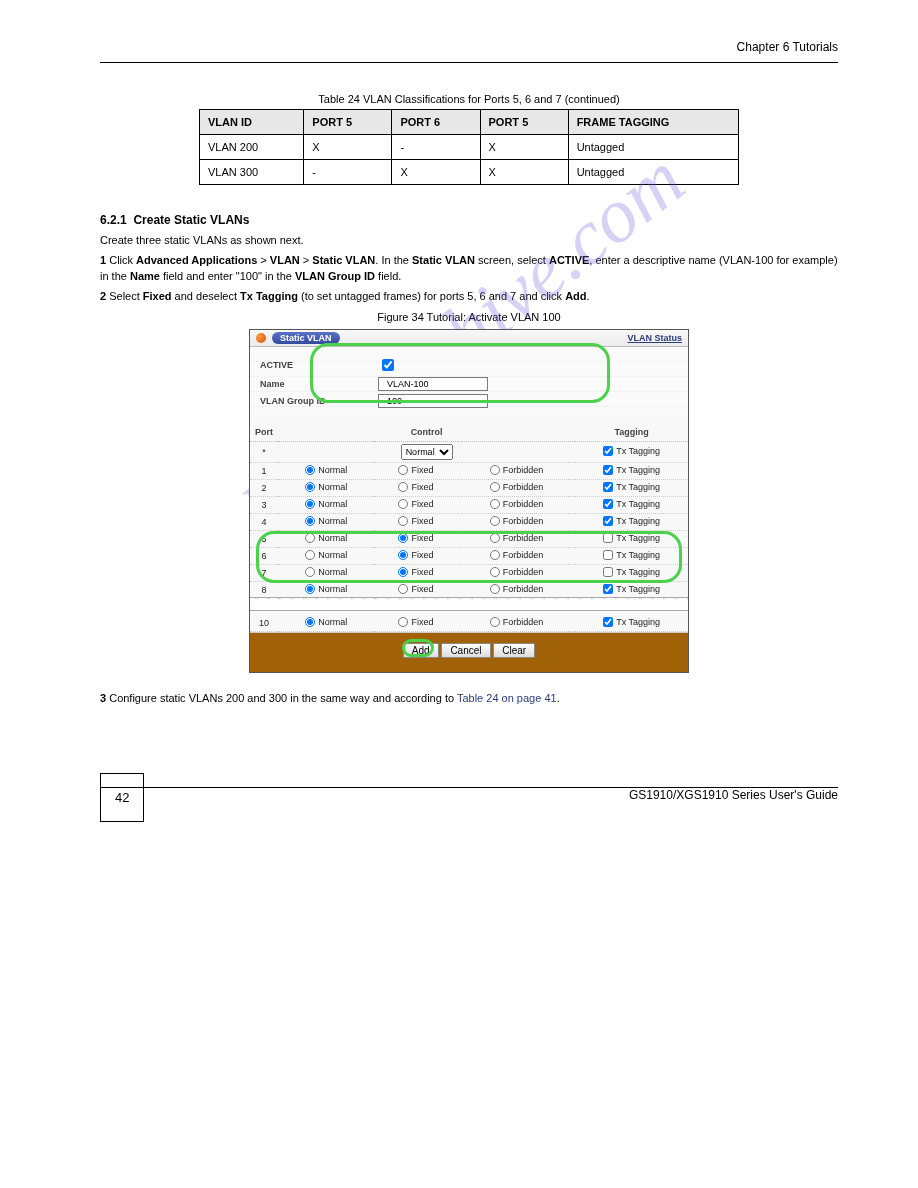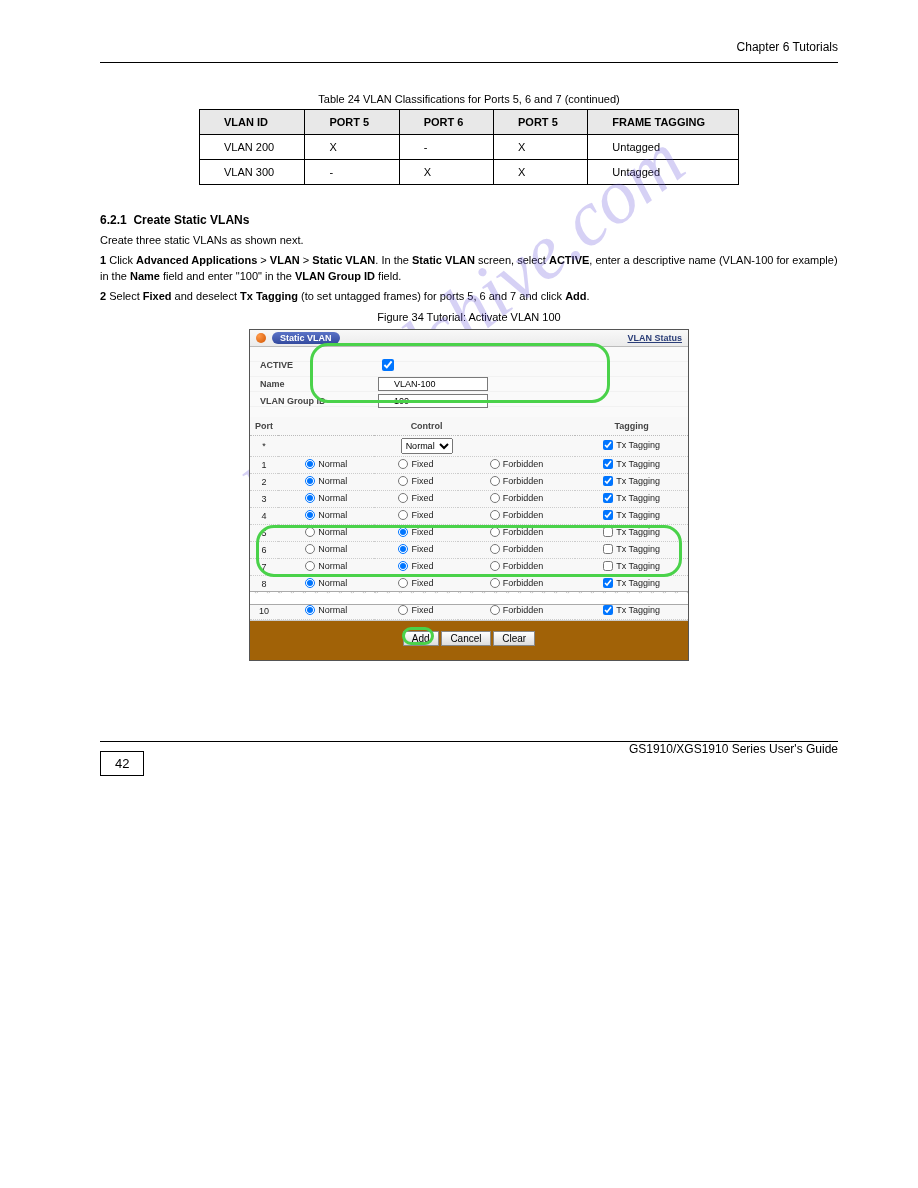--- a/index.html
+++ b/index.html
@@ -24,21 +24,21 @@
   }
   .header-chapter {
     text-align: right;
     font-size: 12px;
   }
   .pagenum-box {
     position: absolute;
     bottom: 20px;
     left: 100px;
     border: 1px solid #000;
-    padding: 4px 14px;
+    padding: 16px 14px;
     font-size: 13px;
   }
   .footer-line {
     border-top: 1px solid #000;
     margin-top: 80px;
   }
   .footer-text {
     text-align: right;
     font-size: 12px;
   }
@@ -49,21 +49,21 @@
     font-weight: normal;
   }
   table.outer {
     border-collapse: collapse;
     width: 540px;
     margin: 0 auto;
     font-size: 11px;
   }
   table.outer th, table.outer td {
     border: 1px solid #000;
-    padding: 6px 24px;
+    padding: 6px 8px;
     text-align: left;
   }
   table.outer th {
     background: #e8e8e8;
     font-weight: bold;
   }
   .section-h {
     font-size: 12px;
     font-weight: bold;
     margin: 28px 0 6px;
@@ -133,28 +133,29 @@
   .form-row {
     display: flex;
     align-items: center;
     gap: 8px;
     margin: 3px 0;
     position: relative;
     z-index: 2;
   }
   .form-row .lbl { width: 110px; font-weight: bold; color:#444; font-size:9px; }
   .form-row input[type="text"] {
-    height: 14px; font-size:9px; padding:0 15px;
+    height: 14px; font-size:9px; padding:0 8px;
     border:1px solid #7a7a7a; background:#fff; width:110px;
   }
   .form-row input[type="checkbox"]{ width:12px; height:12px;}
   .port-table {
     width: 100%;
     border-collapse: collapse;
     font-size: 9px;
+    margin-top: 6px;
   }
   .port-table th {
     color:#444; font-weight:bold; padding: 4px 2px;
     border-bottom: 1px dotted #bbb;
   }
   .port-table td {
     padding: 2px 2px;
     border-bottom: 1px dotted #ccc;
     white-space: nowrap;
     text-align:center;
@@ -488,19 +489,23 @@
     </div>
 
     <div class="btn-row" style="position:relative;">
       <span class="highlight" style="position:absolute; top:6px; left:152px; width:32px; height:18px; border-radius:9px;"></span>
       <button>Add</button>
       <button>Cancel</button>
       <button>Clear</button>
     </div>
   </div>
 
+  <p class="body-text">
+    <span class="step-num">3</span>
+    <span>Configure static VLANs 200 and 300 in the same way and according to </span><span style="color:#2b3e78">Table 24 on page 41</span><span>.</span>
+  </p>
 
   <div class="footer-line">
     <div class="footer-text">GS1910/XGS1910 Series User's Guide</div>
   </div>
 </div>
 
 <div class="pagenum-box">42</div>
 
 </body></html>

